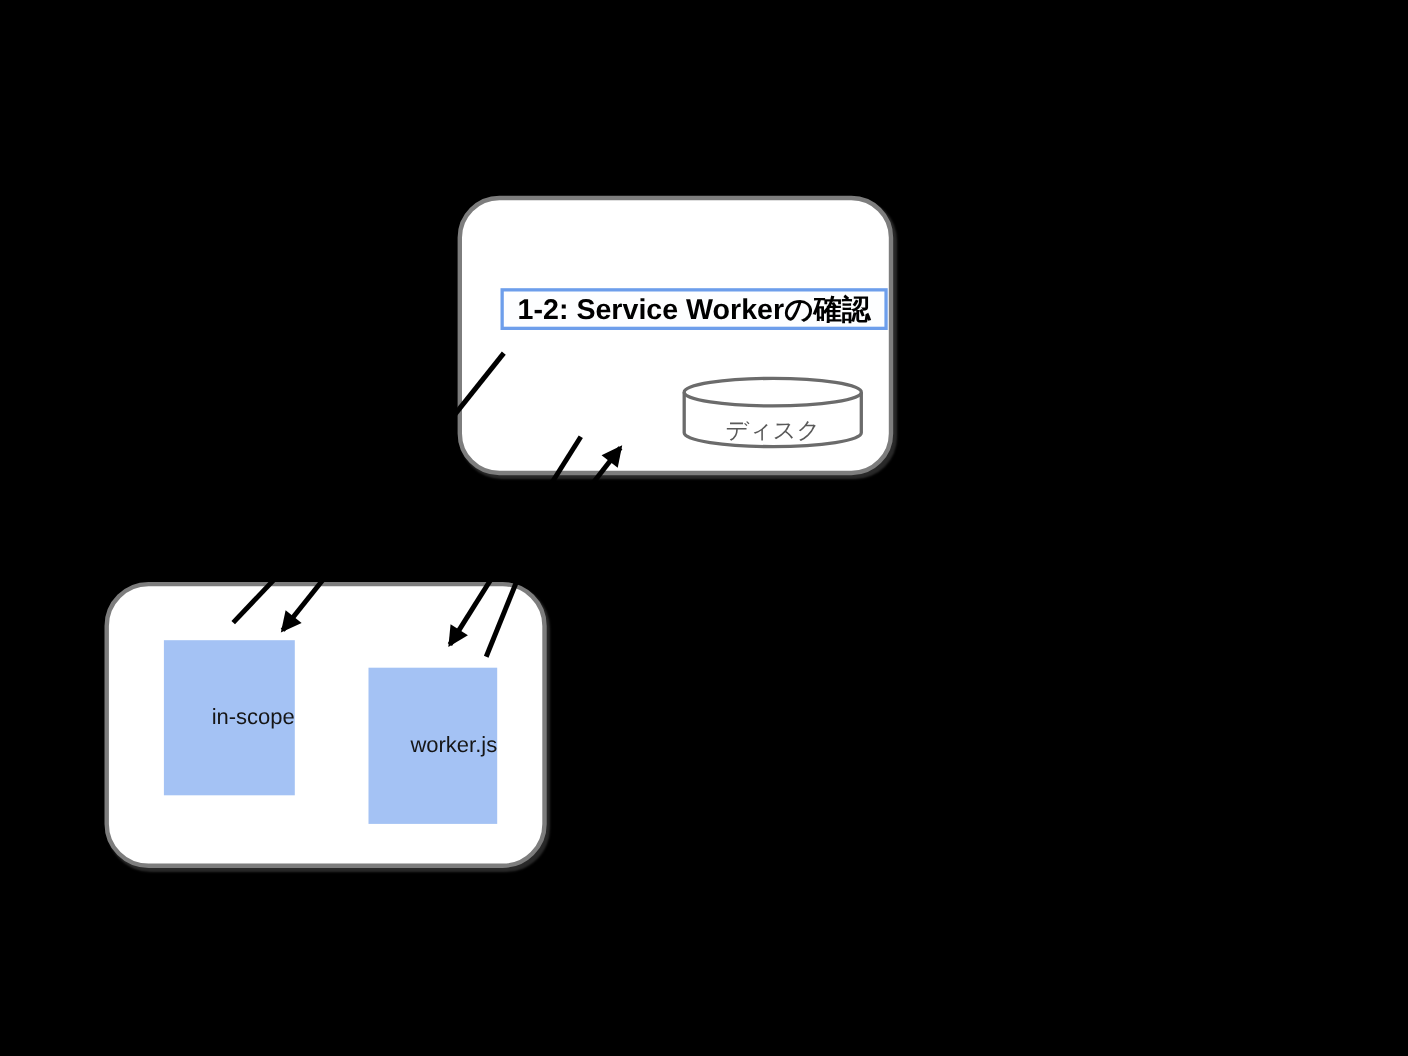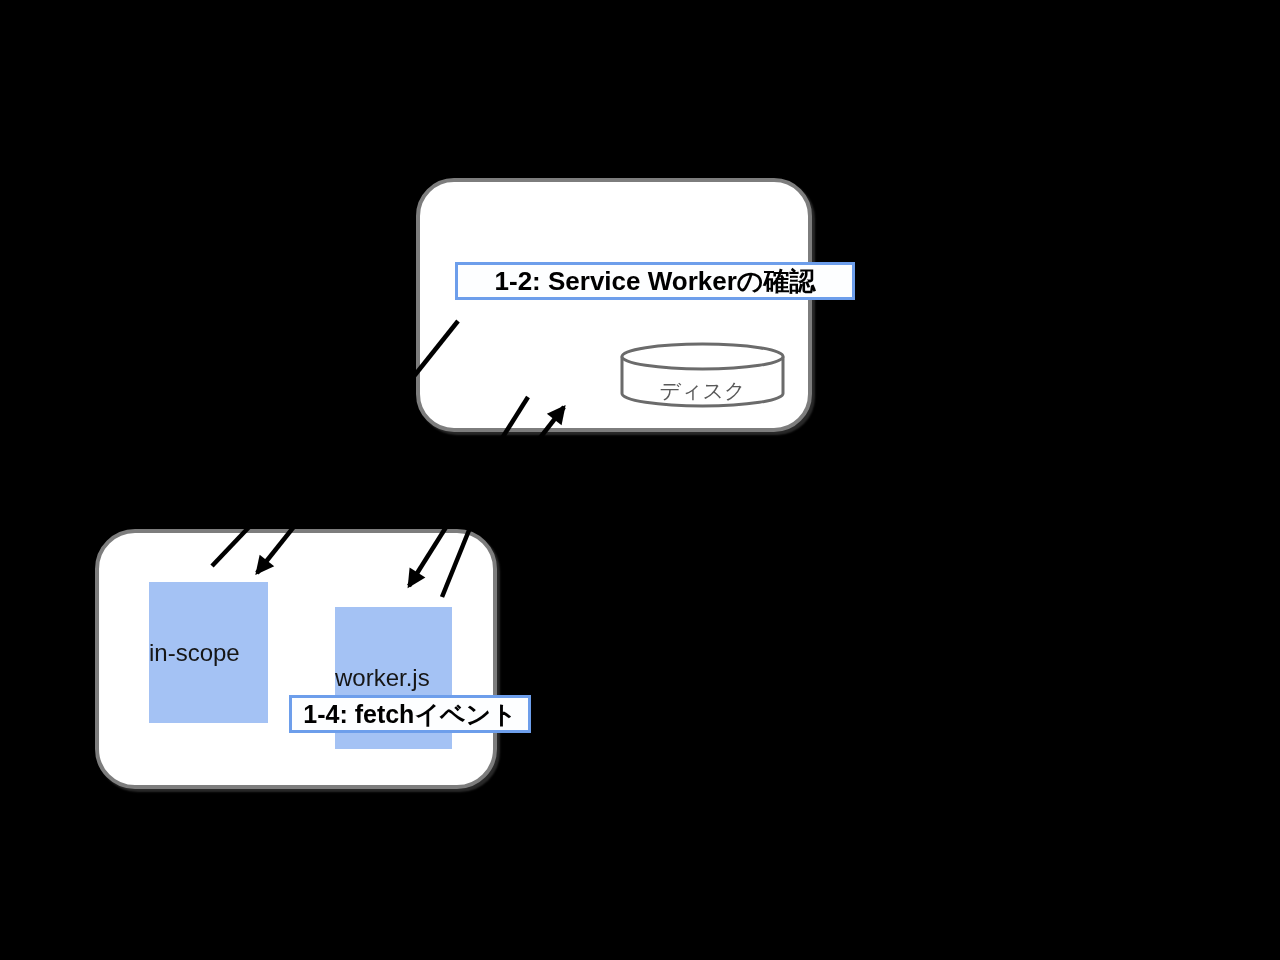--- a/index.html
+++ b/index.html
@@ -22,27 +22,27 @@
     position:absolute;
     background:var(--c-label-fill,#fdfeff);
     border:3px solid var(--c-accent-blue,#6d9eeb);
     box-sizing:border-box;
     display:flex;align-items:center;justify-content:center;
     font-weight:bold;
     color:var(--c-text,#000);
     white-space:nowrap;
     z-index:6;
   }
-  #label-1-2{left:35px;top:80px;width:400px;height:38px;font-size:26px;}
+  #label-1-2{left:35px;top:80px;width:352px;height:38px;font-size:26px;}
   #label-1-4{left:190px;top:162px;width:242px;height:38px;font-size:25px;}
   .blue-rect{
     position:absolute;
     background:var(--c-rect-fill,#a4c2f4);
-    display:flex;align-items:center;justify-content:flex-start;
-    font-size:24px;color:#161616;
+    display:flex;align-items:center;justify-content:flex-end;
+    font-size:20px;color:#161616;
     z-index:2;
   }
   #in-scope-rect{left:50px;top:49px;width:119px;height:141px;}
   #worker-rect{left:236px;top:74px;width:117px;height:142px;}
   #disk-shape{position:absolute;left:199px;top:159px;z-index:2;}
   #disk-label{
     position:absolute;left:199px;top:182px;width:167px;height:32px;
     display:flex;align-items:center;justify-content:center;
     font-size:21px;color:var(--c-disk-text,#595959);z-index:3;margin-top:11px;
   }
@@ -69,21 +69,20 @@
     <div id="disk-label">ディスク</div>
   </div>
 
   <div class="round-box" style="left:95px;top:529px;width:402px;height:260px;border-radius:40px;">
     <div class="blue-rect" id="in-scope-rect">
       <span>in-scope</span>
     </div>
     <div class="blue-rect" id="worker-rect">
       <span>worker.js</span>
     </div>
-    <div class="step-label" id="label-1-4">1-4: fetchイベント</div>
   </div>
 
   <svg id="arrows-overlay" viewBox="0 0 1280 960" xmlns="http://www.w3.org/2000/svg">
     <defs>
       <marker id="ah" viewBox="0 0 10 10" refX="8.2" refY="5" markerWidth="4.6" markerHeight="4.6" orient="auto-start-reverse" markerUnits="strokeWidth">
         <path d="M0.5,0.5 L9.5,5 L0.5,9.5 Z" style="fill:var(--c-arrow,#000)"></path>
       </marker>
     </defs>
     <line x1="458" y1="321" x2="257" y2="573" marker-end="url(#ah)"></line>
     <line x1="212" y1="566" x2="270" y2="505"></line>

